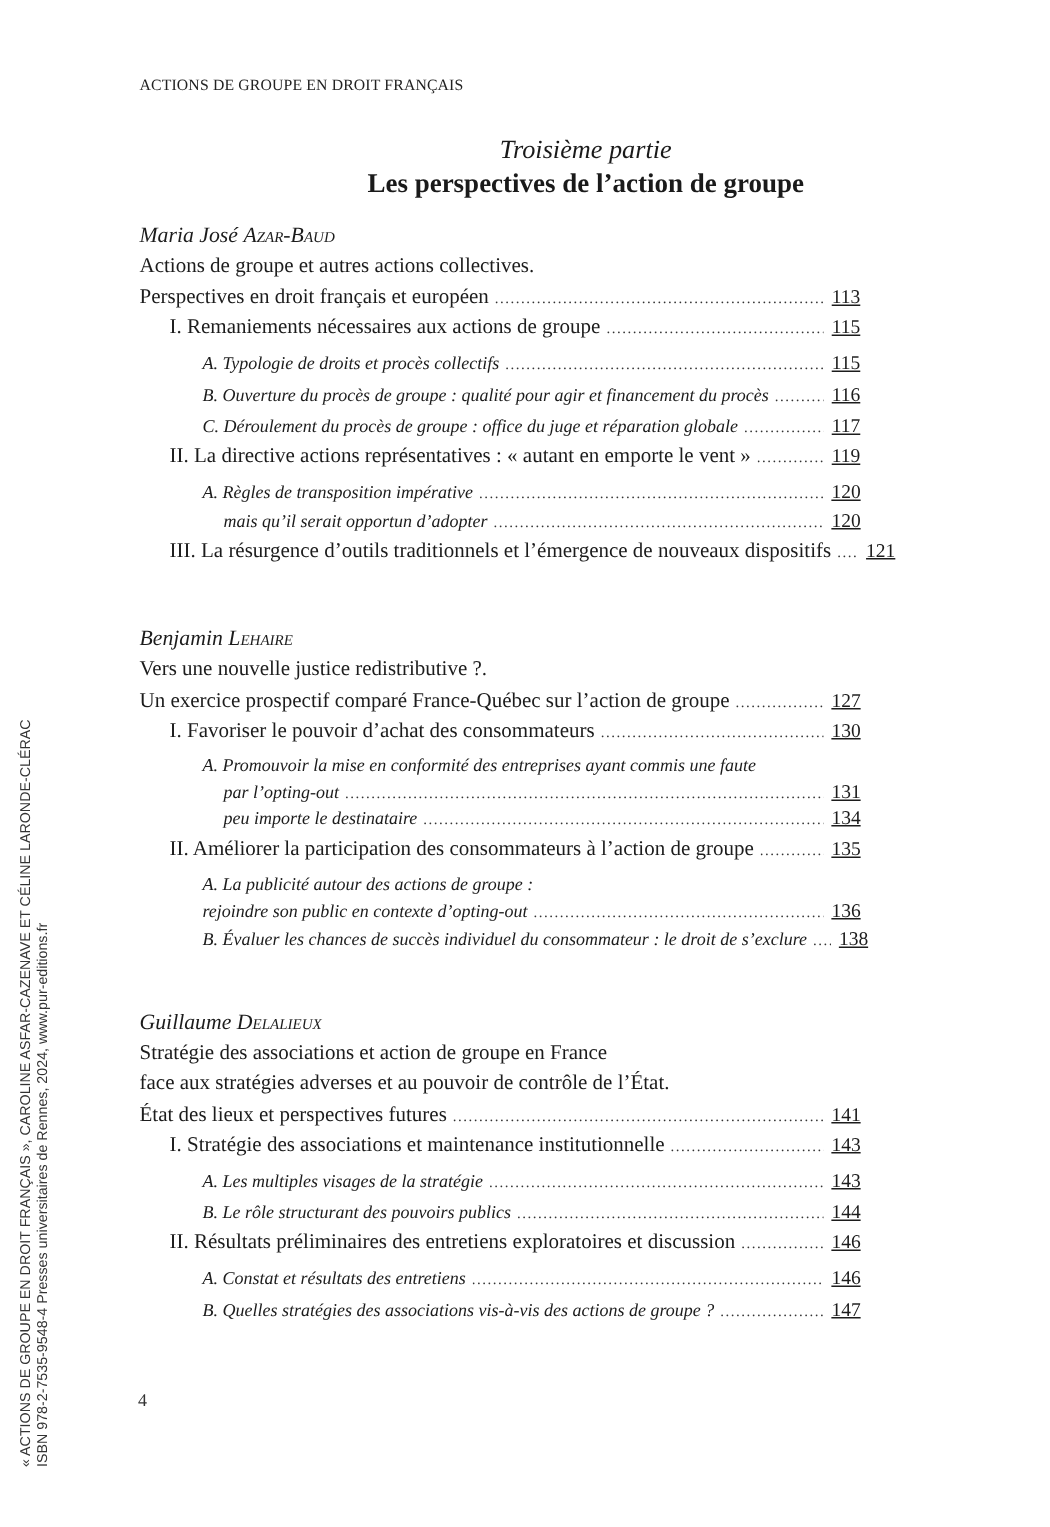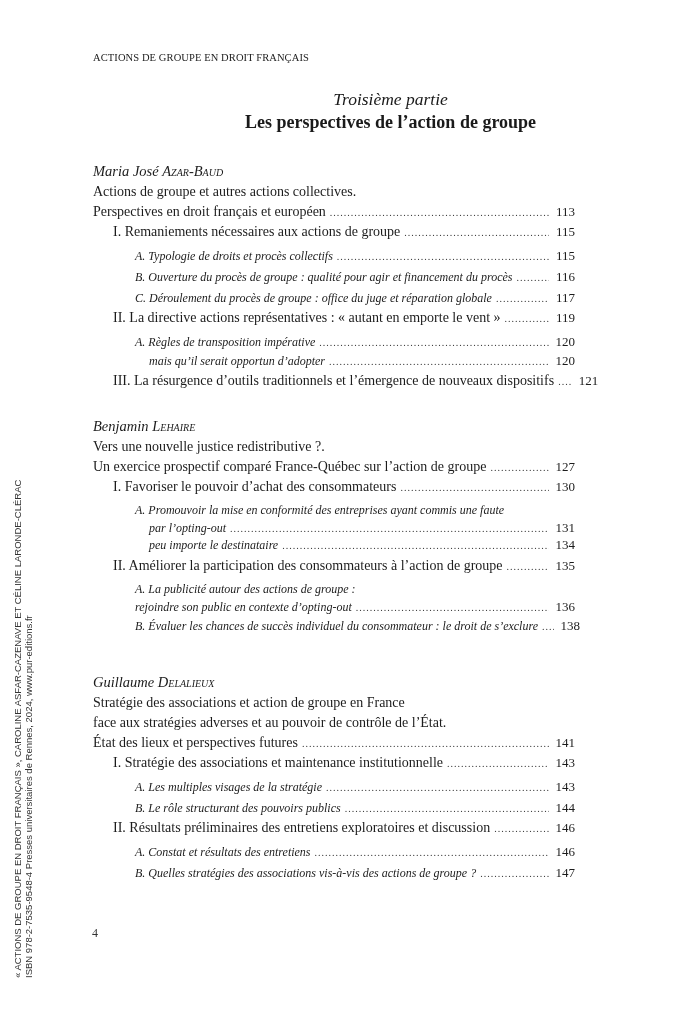--- a/index.html
+++ b/index.html
@@ -10,38 +10,38 @@
     .part-title { font-family: "Liberation Serif", serif; font-weight: bold; font-size: 18px; line-height: 24px; margin-left: 100px; }
     .toc { position: absolute; left: 93px; width: 482px; font-family: "Liberation Serif", serif; font-size: 14px; color: #1c1c1c; }
     .author { font-style: italic; font-size: 14.5px; height: 21px; line-height: 21px; }
     .author .sc { font-variant: small-caps; font-style: italic; }
     .line { display: flex; align-items: baseline; height: 20px; line-height: 20px; white-space: nowrap; }
     .line.sub { font-style: italic; font-size: 12px; height: 21px; line-height: 21px; }
     .line.sub2 { font-style: italic; font-size: 12px; height: 17px; line-height: 17px; }
     .line .txt { flex: 0 0 auto; }
     .line .dots { flex: 1 1 auto; overflow: hidden; margin: 0 4px; font-style: normal; font-size: 10px; letter-spacing: 1px; color: #333; }
     .line .dots::before { content: "........................................................................................................................................................................................"; }
-    .line .pg { flex: 0 0 auto; font-style: normal; font-size: 13px; width: 22px; text-align: right; }
+    .line .pg { flex: 0 0 auto; font-style: normal; font-size: 13px; width: 22px; text-align: center; text-decoration: underline; }
     .ind1 { padding-left: 20px; }
     .ind2 { padding-left: 42px; }
     .ind3 { padding-left: 56px; }
     .page-num { position: absolute; left: 92px; top: 926px; font-family: "Liberation Serif", serif; font-size: 12px; color: #333; }
     .sidebar { position: absolute; left: 12px; top: 978px; transform-origin: 0 0; transform: rotate(-90deg); font-family: "Liberation Sans", sans-serif; font-size: 9.5px; line-height: 11px; color: #333; white-space: nowrap; }
   </style>
 </head>
 <body>
 
 <div class="running-head">ACTIONS DE GROUPE EN DROIT FRANÇAIS</div>
 
 <div class="part-block">
   <div class="part-label">Troisième partie</div>
   <div class="part-title">Les perspectives de l’action de groupe</div>
 </div>
 
-<div class="toc" style="top:161px;">
+<div class="toc" style="top:147px;">
   <div class="author">
     <span>Maria José</span>
     <span class="sc">Azar-Baud</span>
   </div>
   <div class="line">
       <span class="txt">Actions de groupe et autres actions collectives.</span>
     </div>
   <div class="line">
       <span class="txt">Perspectives en droit français et européen</span>
       <span class="dots"></span>

